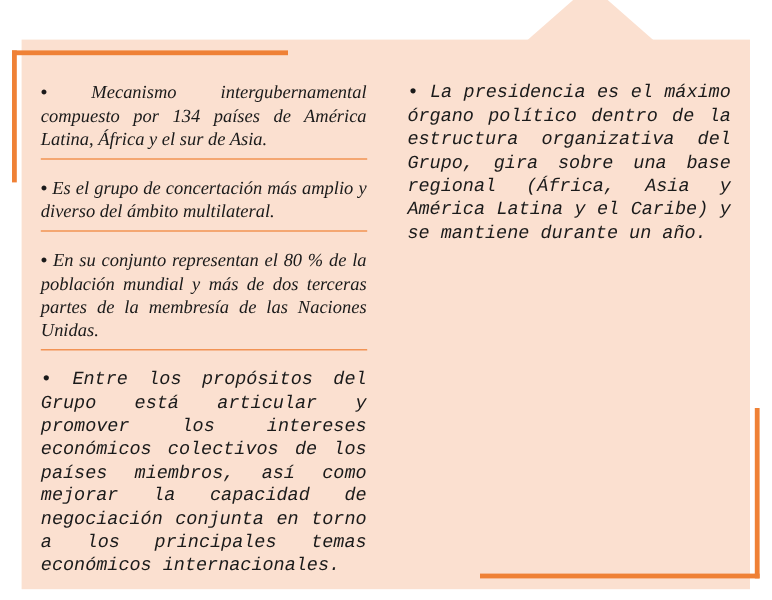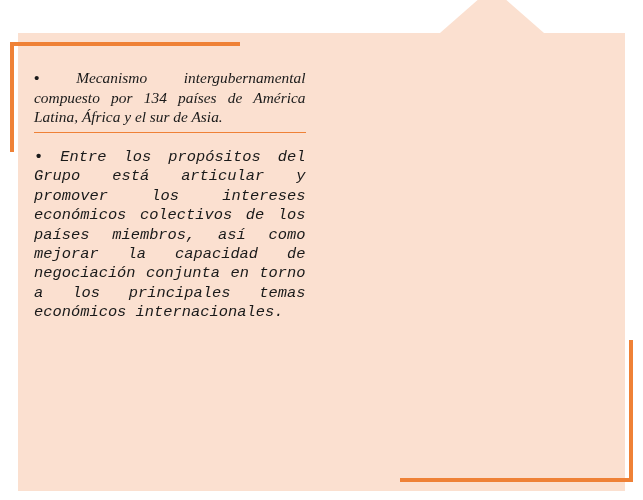--- a/index.html
+++ b/index.html
@@ -131,23 +131,35 @@
   <div class="rule rule-bottom-right-h"></div>
   <div class="rule rule-bottom-right-v"></div>
 
   <div class="cols">
 
     <div class="col col-left">
       <p class="bullet-item divided">
         <span class="dot">•</span>
         <span>Mecanismo intergubernamental compuesto por 134 países de América Latina, África y el sur de Asia.</span>
       </p>
+      <p class="bullet-item divided">
+        <span class="dot">•</span>
+        <span>Es el grupo de concertación más amplio y diverso del ámbito multilateral.</span>
+      </p>
+      <p class="bullet-item divided">
+        <span class="dot">•</span>
+        <span>En su conjunto representan el 80 % de la población mundial y más de dos terceras partes de la membresía de las Naciones Unidas.</span>
+      </p>
       <p class="bullet-item">
         <span class="dot">•</span>
         <span>Entre los propósitos del Grupo está articular y promover los intereses económicos colectivos de los países miembros, así como mejorar la capacidad de negociación conjunta en torno a los principales temas económicos internacionales.</span>
       </p>
     </div>
 
     <div class="col col-right">
+      <p class="bullet-item divided">
+        <span class="dot">•</span>
+        <span>La presidencia es el máximo órgano político dentro de la estructura organizativa del Grupo, gira sobre una base regional (África, Asia y América Latina y el Caribe) y se mantiene durante un año.</span>
+      </p>
     </div>
 
   </div>
 </div>
 
 </body></html>

